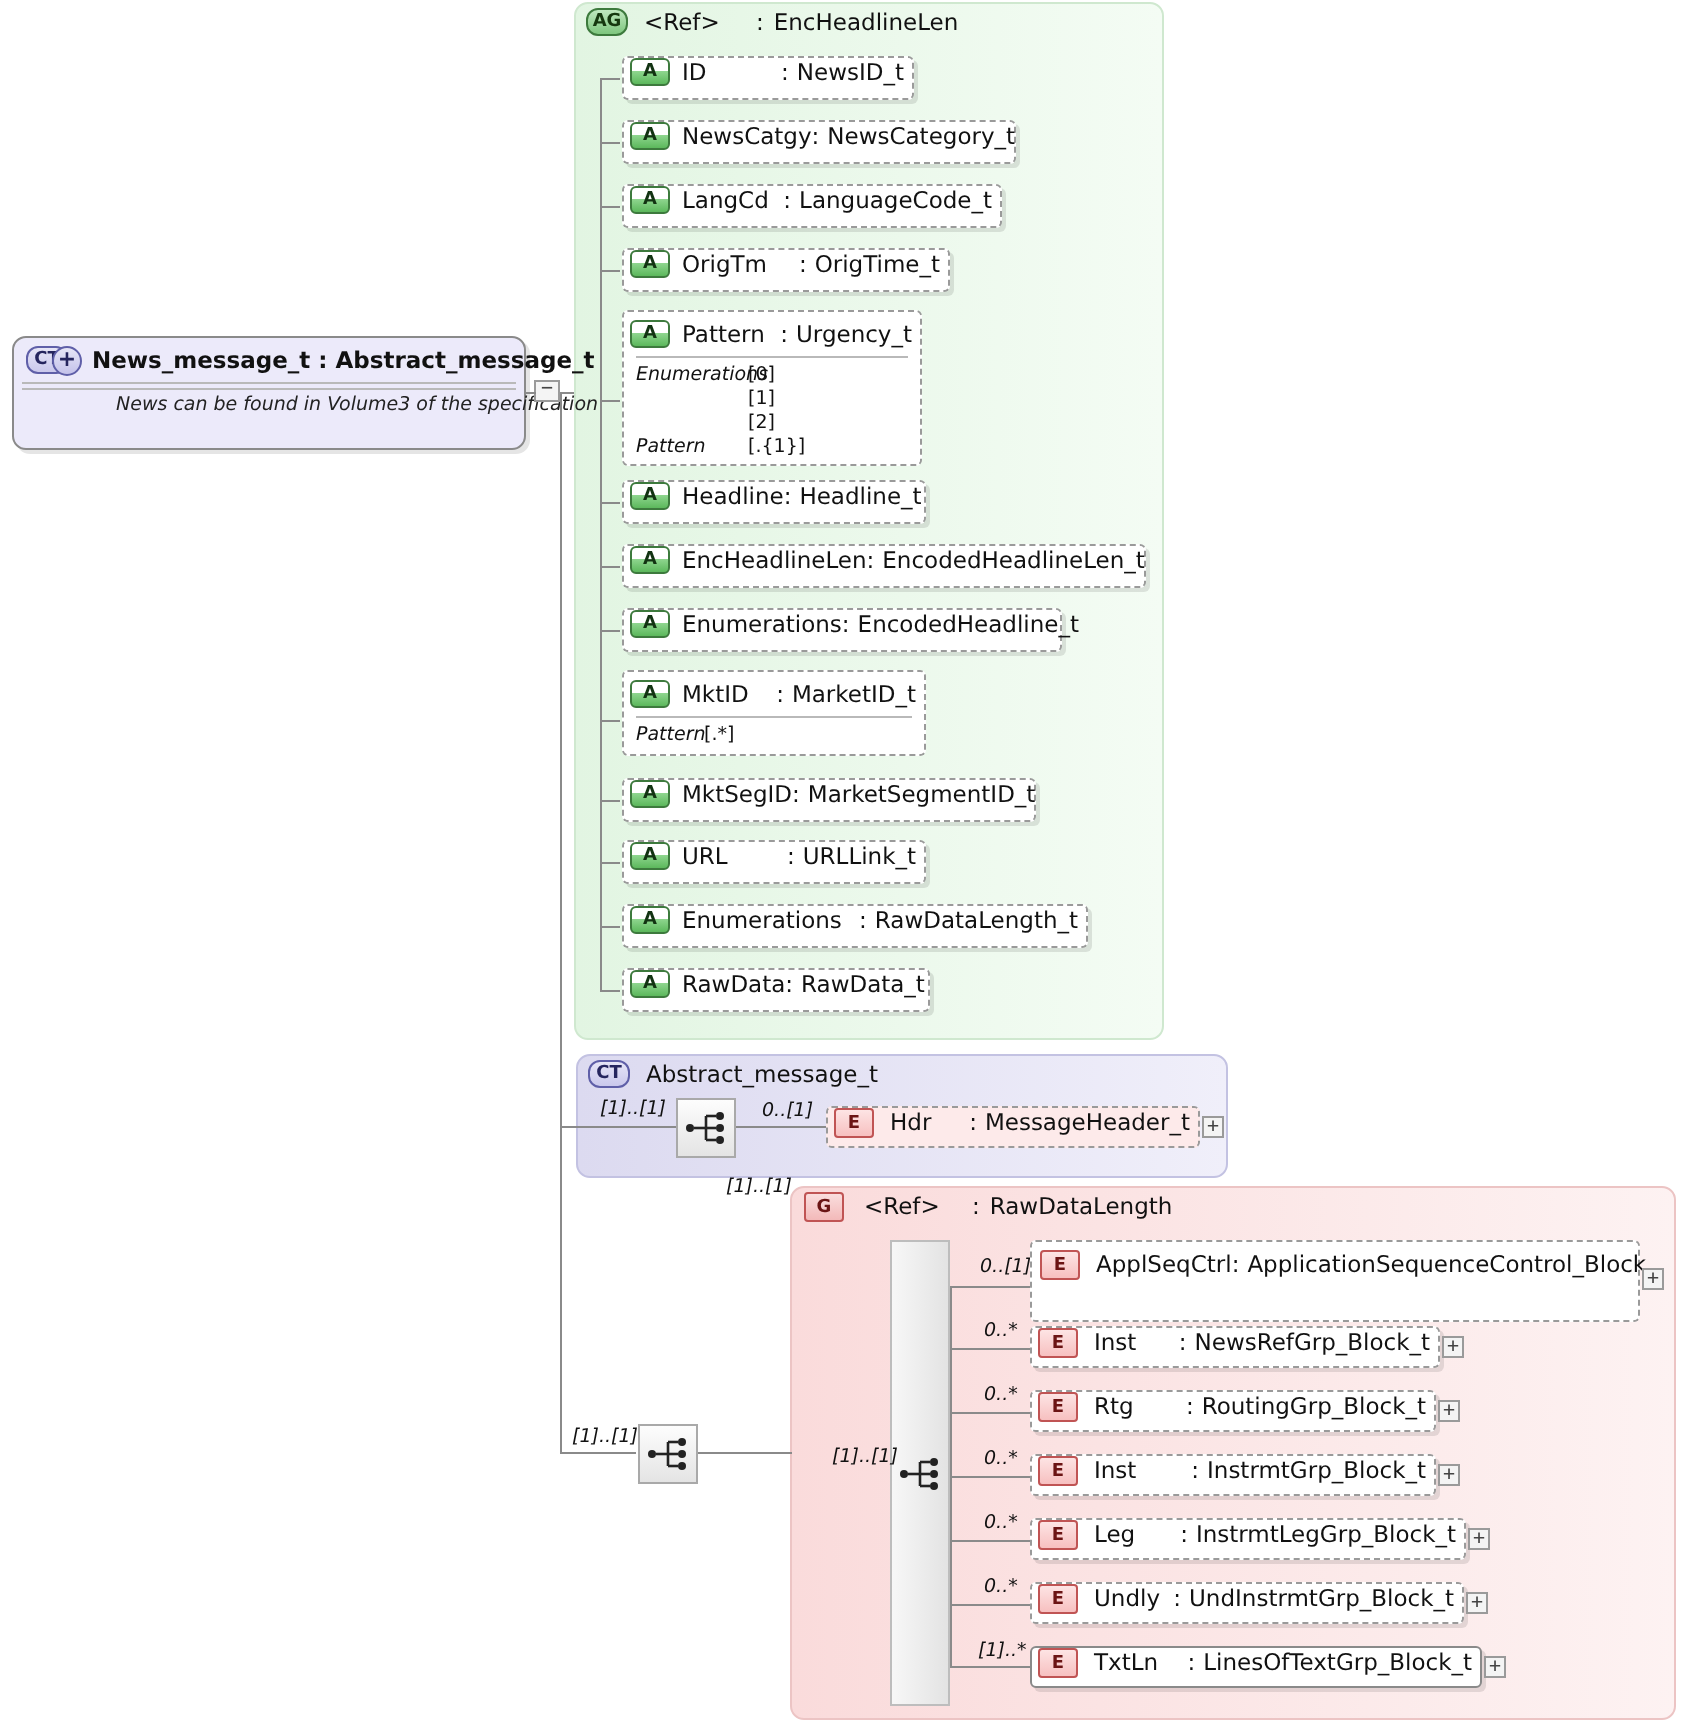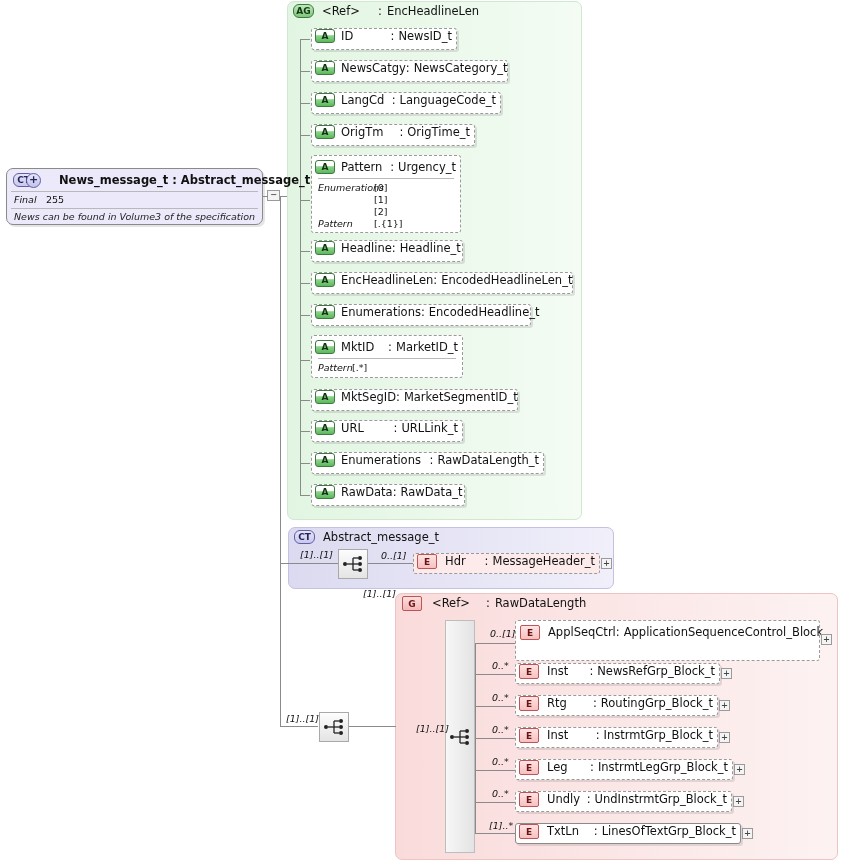--- a/index.html
+++ b/index.html
@@ -356,33 +356,27 @@
 <div class="node dashed node-white shadow" style="left:311px; top:484px; width:154px; height:22px;">
   <span class="badge badge-a">A</span>
   <span class="nm" style="display:inline-block;width:56px;">RawData</span>
   <span class="nm" style="margin-right:4px;">:</span>
   <span class="tp">RawData_t</span>
 </div>
 
 <div class="node solid node-purple shadow" style="left:6px; top:168px; width:257px; height:57px; display:block; padding:0; border-radius:7px; background:#eceafa;">
   <div style="display:flex;align-items:center;height:22px;padding:0 6px 0 6px;">
     <span class="badge badge-ct plus">CT</span>
-    <span class="nm" style="margin-left:17px;font-weight:bold;">News_message_t</span>
+    <span class="nm" style="margin-left:4px;font-weight:bold;">News_message_t</span>
     <span class="nm" style="margin:0 4px;font-weight:bold;">:</span>
     <span class="tp" style="font-weight:bold;">Abstract_message_t</span>
   </div>
   <div class="facet-sep" style="margin:0 4px;"></div>
-  <div style="padding:2px 7px 0 7px;">
-    <div class="facet-row">
-      <span class="facet-label" style="width:32px;">Final</span>
-      <span class="facet-vals">255</span>
-    </div>
-  </div>
   <div class="facet-sep" style="margin:2px 4px 0 4px;"></div>
-  <div class="doc-line" style="padding:2px 7px 0 7px;">News can be found in Volume3 of the specification</div>
+  <div class="doc-line" style="padding:2px 7px 0 7px;margin-left:44px;">News can be found in Volume3 of the specification</div>
 </div>
 
 <div class="minusbox" style="left:267px; top:190px;">−</div>
 
 <div class="ln ln-h" style="left:263px; top:196px; width:5px;"></div>
 <div class="ln ln-h" style="left:280px; top:196px; width:7px;"></div>
 <div class="ln ln-v" style="left:280px; top:196px; height:530px;"></div>
 <div class="ln ln-h" style="left:280px; top:563px; width:8px;"></div>
 <div class="ln ln-h" style="left:280px; top:726px; width:38px;"></div>
 

